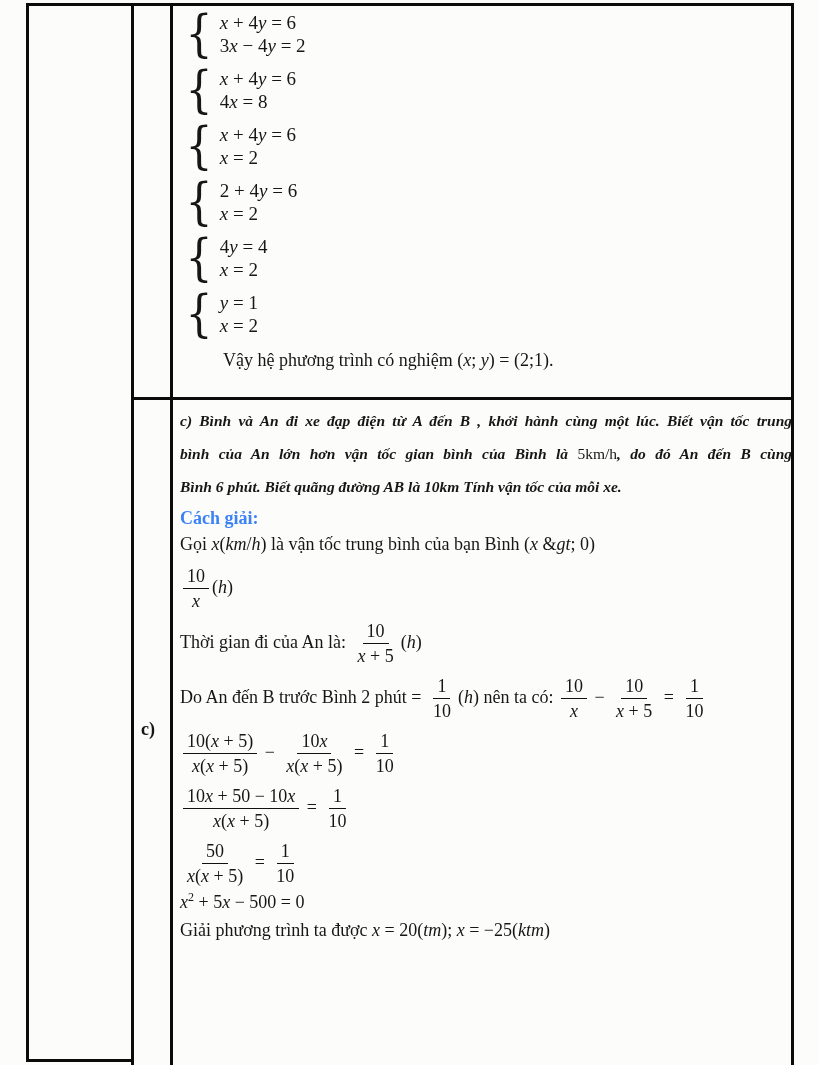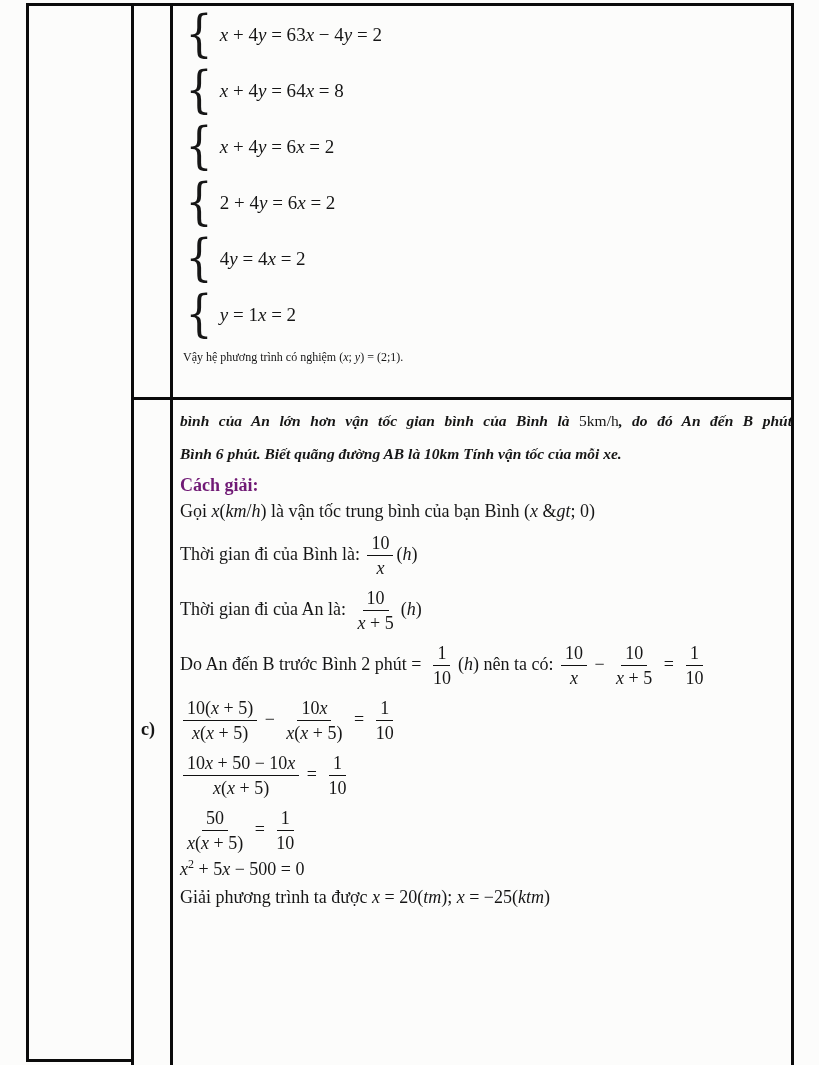--- a/index.html
+++ b/index.html
@@ -10,34 +10,34 @@
   .vline{position:absolute;width:3px;background:#0b0b0b;}
   .hline{position:absolute;height:3px;background:#0b0b0b;}
 
   
   .row1{position:absolute;left:183px;top:11px;width:600px;}
   .system{display:flex;align-items:center;margin-bottom:10px;}
   .brace{
     font-size:50px;line-height:46px;font-weight:400;
     font-family:"DejaVu Serif",serif;transform:scaleX(.85);
   }
-  .eqcol{display:flex;flex-direction:row;margin-left:5px;}
+  .eqcol{display:flex;flex-direction:column;margin-left:5px;}
   .eq{font-size:19px;line-height:23px;white-space:nowrap;}
-  .conclusion{margin-top:13px;font-size:12px;}
+  .conclusion{margin-top:13px;font-size:18px;margin-left:40px;}
 
   
   .label-c{position:absolute;left:141px;top:719px;font-weight:700;font-size:18px;}
   .row2{position:absolute;left:180px;top:404px;width:612px;}
   .pline{
     font-size:15.5px;font-weight:700;font-style:italic;
     line-height:33px;text-align:justify;text-align-last:justify;
   }
   .pline-last{text-align-last:left;}
   .t-rm{font-weight:400;font-style:normal;}
-  .heading{color:#701a75;font-weight:700;font-size:18px;margin:5px 0 2px;}
+  .heading{color:#3b82f6;font-weight:700;font-size:18px;margin:5px 0 2px;}
   .sol-line{font-size:18px;margin-top:2px;line-height:26px;}
   .sol-line.has-frac{margin-top:8px;}
   .frac{
     display:inline-flex;flex-direction:column;align-items:center;
     vertical-align:middle;text-align:center;margin:0 3px;line-height:22px;
   }
   .frac .num{padding:0 4px 1px;border-bottom:1.6px solid #111;white-space:nowrap;}
   .frac .den{padding:1px 4px 0;white-space:nowrap;}
   sup{font-size:12px;line-height:0;}
   i{font-style:italic;}
@@ -99,27 +99,28 @@
             <span class="eq"><i>x</i> = 2</span>
           </span>
         </div>
       </div>
     <div id="conclusion" class="conclusion"><span class="t-text">Vậy hệ phương trình có nghiệm </span><span class="t-m">(<i>x</i>; <i>y</i>) = (2;1)</span><span class="t-text">.</span></div>
   </div>
 
   <div class="label-c">c)</div>
   <div class="row2">
     <div id="problem">
-        <div class="pline"><span class="t-bi">bình của An lớn hơn vận tốc gian bình của Bình là </span><span class="t-rm">5km/h</span><span class="t-bi">, do đó An đến B phút</span></div>
+        <div class="pline"><span class="t-bi">c) Bình và An đi xe đạp điện từ A đến B , khởi hành cùng một lúc. Biết vận tốc trung</span></div>
+        <div class="pline"><span class="t-bi">bình của An lớn hơn vận tốc gian bình của Bình là </span><span class="t-rm">5km/h</span><span class="t-bi">, do đó An đến B cùng</span></div>
         <div class="pline pline-last"><span class="t-bi">Bình 6 phút. Biết quãng đường AB là 10km Tính vận tốc của mỗi xe.</span></div>
       </div>
     <div class="heading">Cách giải:</div>
     <div id="solution-lines">
         <div class="sol-line"><span class="t-text">Gọi </span><span class="t-m"><i>x</i>(<i>km</i>/<i>h</i>)</span><span class="t-text"> là vận tốc trung bình của bạn Bình </span><span class="t-m">(<i>x</i> &amp;<i>gt</i>; 0)</span></div>
-        <div class="sol-line has-frac"><span class="t-text">Thời gian đi của Bình là: </span><span class="frac">
+        <div class="sol-line has-frac"><span class="frac">
             <span class="num">10</span>
             <span class="den"><i>x</i></span>
           </span><span class="t-m">(<i>h</i>)</span></div>
         <div class="sol-line has-frac"><span class="t-text">Thời gian đi của An là: </span><span class="frac">
             <span class="num">10</span>
             <span class="den"><i>x</i> + 5</span>
           </span><span class="t-m">(<i>h</i>)</span></div>
         <div class="sol-line has-frac"><span class="t-text">Do An đến B trước Bình 2 phút = </span><span class="frac">
             <span class="num">1</span>
             <span class="den">10</span>

